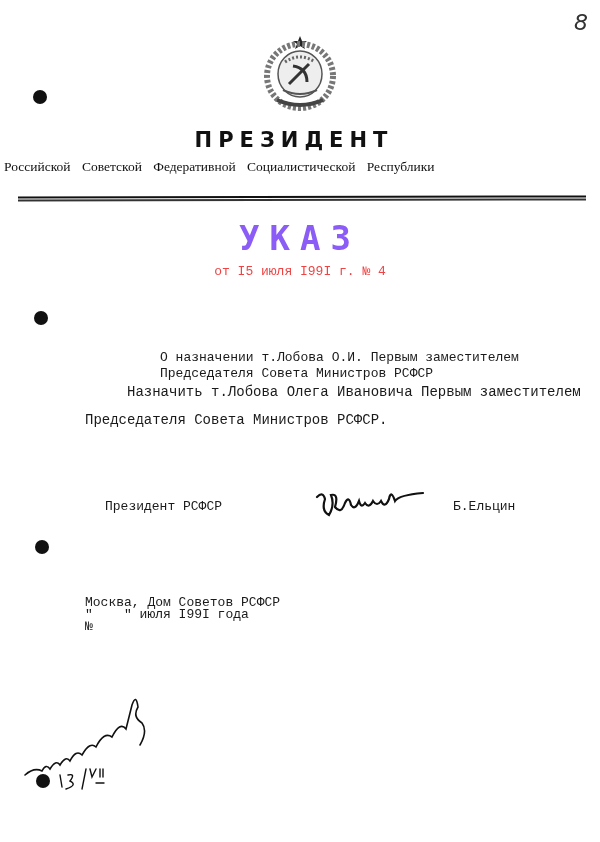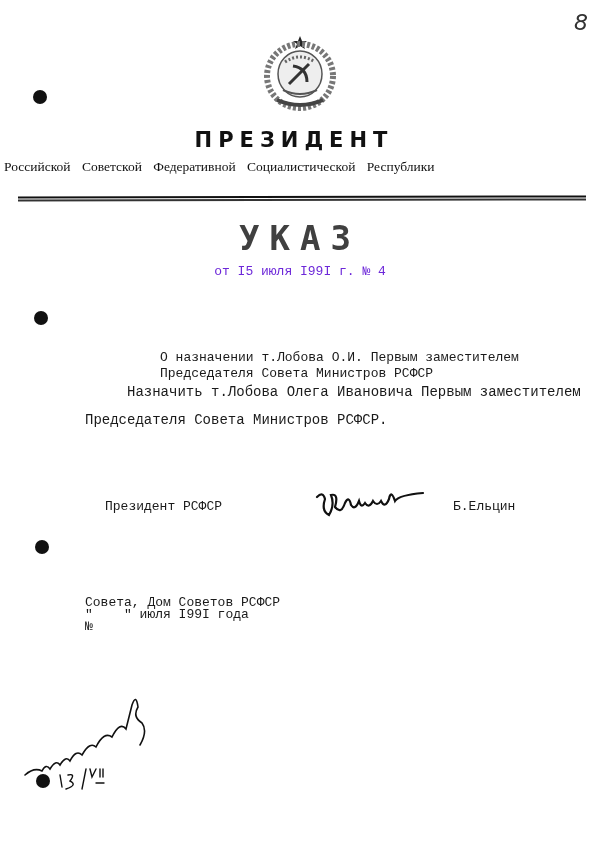--- a/index.html
+++ b/index.html
@@ -42,25 +42,25 @@
       border-top: 2px solid #111;
       border-bottom: 2px solid #333;
       box-sizing: border-box;
       transform: rotate(-0.12deg);
     }
     .ukaz {
       left: 0; width: 600px; top: 218px;
       text-align: center;
       font-family: "DejaVu Sans Mono", monospace;
       font-weight: bold; font-size: 34px; letter-spacing: 10px;
-      color: #404040;
+      color: #8b5cf6;
     }
     .date-line {
       left: 0; width: 600px; top: 264px;
-      text-align: center; font-size: 13px; color: #6d28d9;
+      text-align: center; font-size: 13px; color: #ef4444;
     }
     .subject {
       left: 160px; top: 306px; font-size: 13px; line-height: 16px;
       white-space: pre;
       margin-top: 44px;
     }
     .body-text {
       left: 85px; top: 378px; font-size: 14px; line-height: 28px;
       white-space: pre;
     }
@@ -105,20 +105,20 @@
 
 <div class="abs body-text mono"><span>     Назначить т.Лобова Олега Ивановича Первым заместителем</span>
 <span>Председателя Совета Министров РСФСР.</span></div>
 
 <div class="abs sig-title mono">Президент РСФСР</div>
 <svg class="abs signature" viewBox="0 0 110 36">
   <path d="M2 12 Q8 6 10 14 Q6 26 14 30 Q20 20 16 10 Q24 8 20 22 Q26 30 30 18 Q34 10 36 20 Q40 26 44 16 Q46 24 50 18 Q54 24 58 16 Q62 22 66 16 Q70 24 74 14 Q76 4 80 16 Q84 10 108 8" fill="none" stroke="#111" stroke-width="2.2" stroke-linecap="round"></path>
 </svg>
 <div class="abs sig-name mono">Б.Ельцин</div>
 
-<div class="abs place mono"><span>Совета, Дом Советов РСФСР</span>
+<div class="abs place mono"><span>Москва, Дом Советов РСФСР</span>
 <span>"    " июля I99I года</span>
 <span>№</span></div>
 
 <svg class="abs handwrite" viewBox="0 0 150 110">
   <path d="M5 90 Q14 82 22 86 Q26 78 30 84 Q36 74 40 80 Q46 70 50 76 Q56 64 62 70 Q70 56 76 62 Q84 46 92 52 Q100 36 106 44 Q110 28 112 20 Q116 8 118 22 Q112 32 122 38 Q128 46 120 60" fill="none" stroke="#111" stroke-width="1.6" stroke-linecap="round"></path>
   <path d="M42 102 L40 90 M48 90 Q56 88 50 96 Q58 100 46 104 M62 104 L66 84 M70 84 L72 92 L76 84 M80 84 L80 92 M83 84 L83 92 M76 98 L84 98" fill="none" stroke="#111" stroke-width="1.4" stroke-linecap="round"></path>
 </svg>
 
 </body></html>

